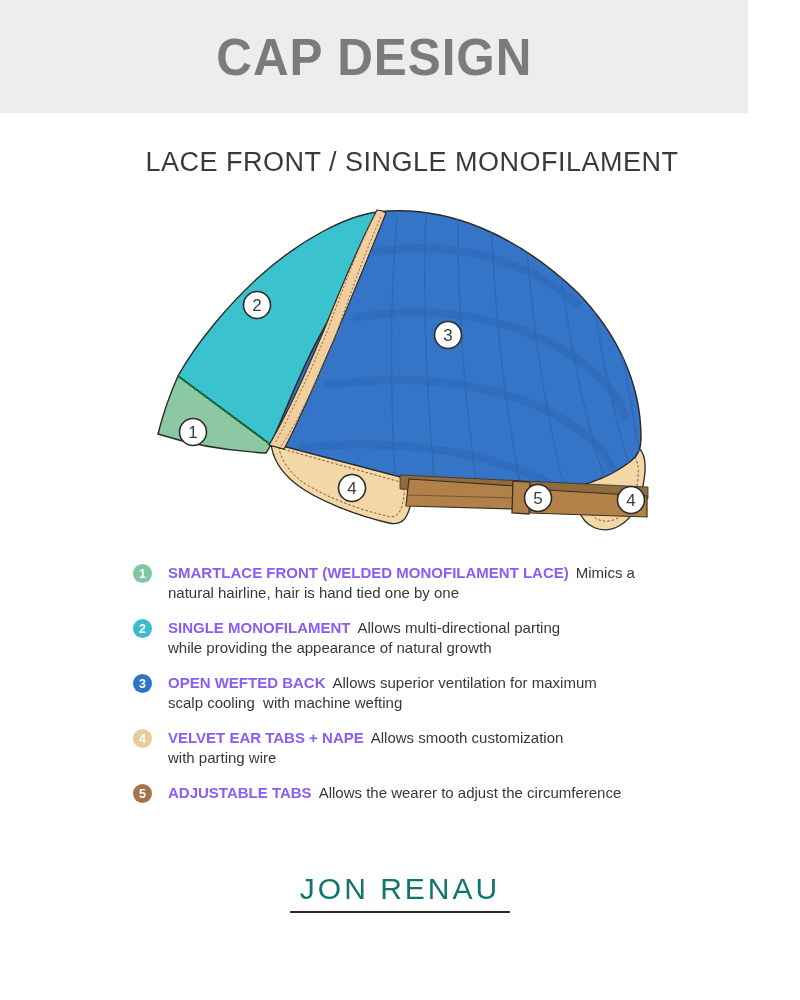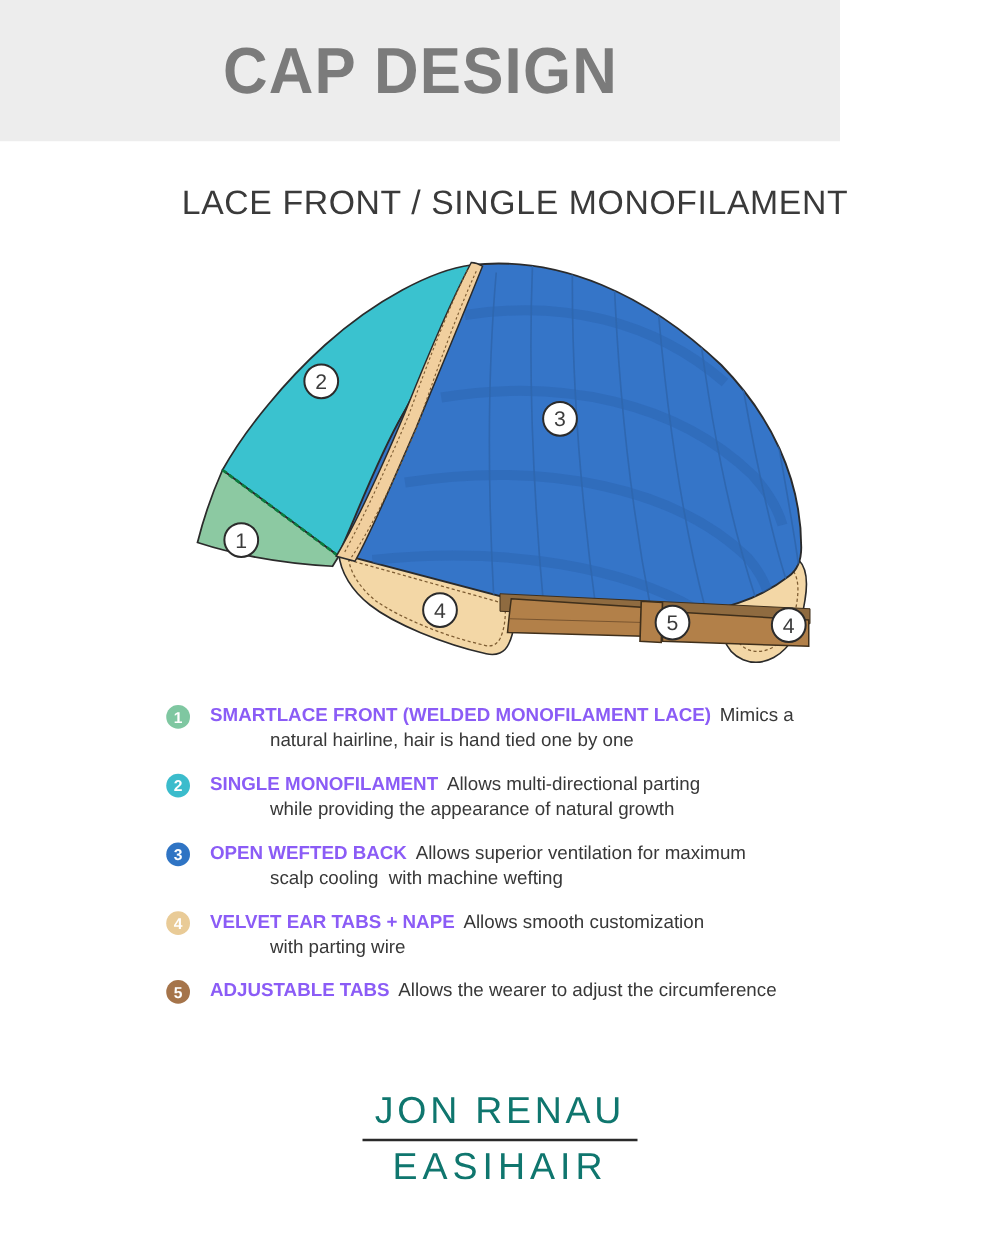--- a/index.html
+++ b/index.html
@@ -1,37 +1,37 @@
 <!DOCTYPE html>
 <html><head>
 <meta charset="utf-8">
 <style>
   html,body{margin:0;padding:0;background:#fff;}
   .page{position:relative;width:800px;height:1000px;background:#ffffff;overflow:hidden;
         font-family:"Liberation Sans", sans-serif;}
   
-  .header-band{position:absolute;left:0;top:0;width:672px;height:113px;background:#ededed;
+  .header-band{position:absolute;left:0;top:0;width:748px;height:113px;background:#ededed;
                display:flex;align-items:center;justify-content:center;}
   .header-title{margin:0;font-size:52px;font-weight:700;color:#7b7b7b;letter-spacing:1px;
                 transform:scaleX(.95);}
   
   .subtitle{position:absolute;top:147px;left:12px;width:800px;text-align:center;
             font-size:27px;color:#3a3a3a;letter-spacing:.5px;}
   
   .cap-svg{position:absolute;left:150px;top:196px;width:530px;height:350px;}
   
   .legend{position:absolute;left:133px;top:563px;width:560px;}
   .legend-row{display:flex;align-items:flex-start;margin-bottom:15px;}
   .legend-dot{flex:0 0 auto;width:19px;height:19px;border-radius:50%;margin-top:1px;
               display:flex;align-items:center;justify-content:center;
               color:#fff;font-size:12.5px;font-weight:700;}
   .legend-text{margin-left:16px;font-size:15px;line-height:20px;color:#383838;}
   .legend-label{font-weight:700;color:#8b5cf6;}
   .desc1{margin-left:7px;}
-  .desc2{white-space:pre-wrap;margin-left:48px;}
+  .desc2{white-space:pre-wrap;}
   
   .footer{position:absolute;top:872px;left:0;width:800px;text-align:center;color:#0f766e;}
   .brand{font-size:30px;letter-spacing:3px;}
   .brand-rule{width:220px;height:2px;background:#2a2a2a;margin:5px auto 4px auto;}
   .sub-brand{font-size:30px;letter-spacing:4px;}
   text{font-family:"Liberation Sans", sans-serif;}
 </style>
 </head>
 <body>
 
@@ -167,16 +167,15 @@
         <span class="legend-label">ADJUSTABLE TABS</span><span class="desc1">Allows the wearer to adjust the circumference</span>
         <div class="desc2"></div>
       </div>
     </div>
 
   </div>
 
   <div class="footer">
     <div class="brand">JON RENAU</div>
     <div class="brand-rule"></div>
-    <div class="sub-brand">EASIHAIR</div>
   </div>
 
 </div>
 
 </body></html>

